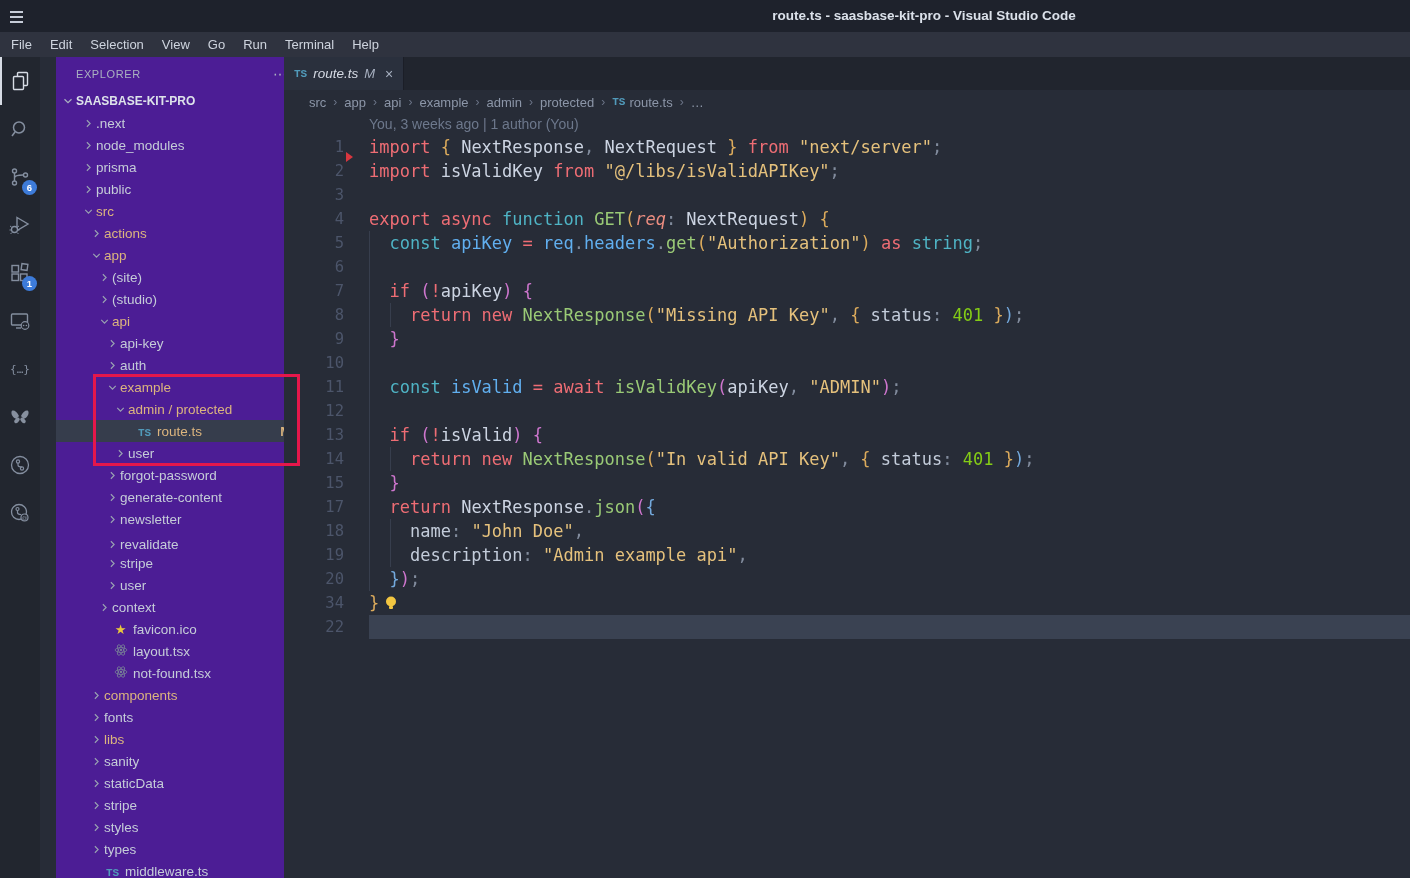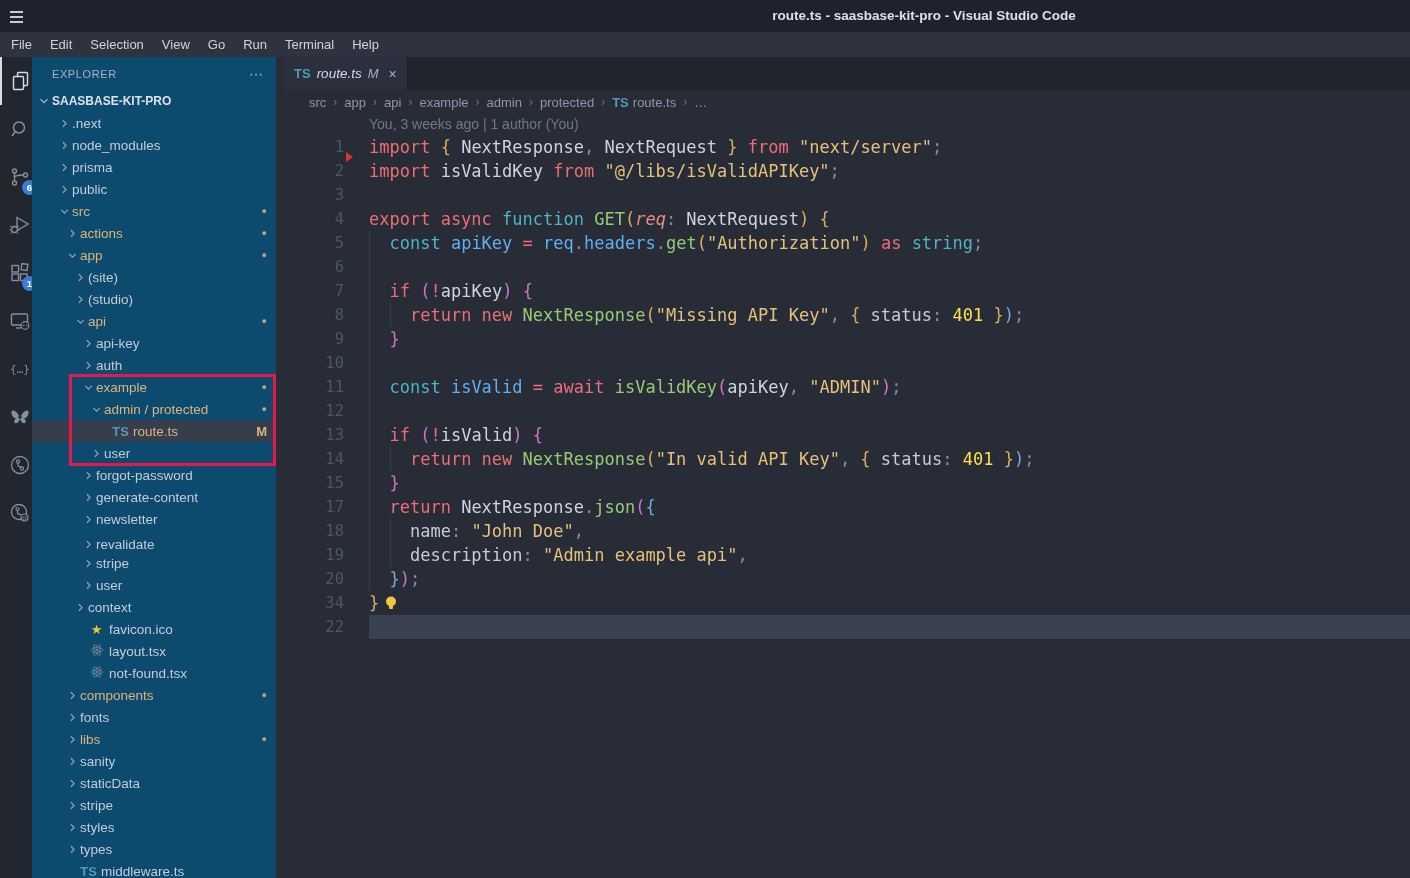--- a/index.html
+++ b/index.html
@@ -21,38 +21,38 @@
 
   
   #activitybar { position:absolute; left:0; top:57px; width:40px; height:821px; background:#22262f; }
   .act-item { position:relative; width:40px; height:48px; display:flex; align-items:center; justify-content:center; }
   .act-item svg { display:block; }
   .act-item.active { border-left:2px solid #d7dce5; }
   .act-badge { position:absolute; right:3px; bottom:6px; min-width:15px; height:15px; border-radius:8px;
                background:#3d7bd9; color:#fff; font-size:9.5px; line-height:15px; text-align:center; font-weight:bold; }
 
   
-  #sidebar { position:absolute; left:32px; top:57px; width:244px; height:821px; background:#0c4a6e; overflow:hidden; }
+  #sidebar { position:absolute; left:56px; top:57px; width:244px; height:821px; background:#4c1d95; overflow:hidden; }
   #sb-header { height:33px; display:flex; align-items:center; padding:0 12px 0 20px; }
   #sb-title { color:#aab2c0; font-size:11px; letter-spacing:.6px; flex:1; }
   #sb-ellipsis { color:#aab2c0; font-size:14px; letter-spacing:1px; }
   #sb-root { height:22px; display:flex; align-items:center; padding-left:4px; color:#dde2ea;
              font-size:12px; font-weight:bold; }
   #tree { position:relative; }
   .trow { height:22px; display:flex; align-items:center; color:#c5ccd8; font-size:13.5px;
           white-space:nowrap; cursor:pointer; padding-right:9px; }
   .trow.selected { background:#363d4c; }
   .trow .chev { width:16px; height:16px; flex:0 0 16px; display:flex; align-items:center; justify-content:center; }
   .trow .ficon { width:17px; flex:0 0 17px; text-align:center; margin-right:4px; }
   .trow .lbl { overflow:hidden; text-overflow:ellipsis; }
   .trow.modified .lbl { color:#dcb57e; }
   .trow .spacer { flex:1; }
   .dotbadge { color:#b8a48b; font-size:9px; }
   .mbadge { color:#dcb57e; font-size:13px; font-weight:bold; }
-  .ts-ico { color:#519aba; font-size:13px; font-weight:bold; font-family:Liberation Sans, sans-serif; }
+  .ts-ico { color:#519aba; font-size:11px; font-weight:bold; font-family:Liberation Mono, monospace; }
   .star-ico { color:#e9c73c; font-size:13px; }
   #redbox { position:absolute; left:37px; top:317px; width:207px; height:92px;
             border:3px solid #e5174b; pointer-events:none; z-index:5; }
 
   
   #editor { position:absolute; left:284px; top:57px; width:1126px; height:821px; background:#272c37; }
   #tabbar { height:33px; background:#21252e; display:flex; }
   #tab { background:#2a303d; display:flex; align-items:center; padding:0 10px; gap:6px;
          border-right:1px solid #1b1e27; }
   #tab .tlabel { color:#d6dbe5; font-size:13.5px; font-style:italic; }
@@ -66,21 +66,21 @@
   #blame { height:21px; line-height:21px; padding-left:85px; color:#6d788c; font-size:14px; }
 
   #code { position:relative; font-family:"DejaVu Sans Mono", monospace; font-size:17px; }
   .cl { display:flex; height:24px; line-height:24px; }
   .ln { width:60px; flex:0 0 60px; text-align:right; color:#4c556a; font-size:15.5px; }
   .lc { flex:1; margin-left:25px; position:relative; white-space:pre; }
   .lc.hl { background:#3a4252; }
   .iguide { position:absolute; top:0; bottom:0; width:1px; background:#373e4d; }
   .t-kw{color:#ee6d74;} .t-st{color:#4fb4c5;margin-top:24px;} .t-fn{color:#9aca76;} .t-var{color:#61afef;}
   .t-id{color:#ccd4e2;} .t-prop{color:#c3ccda;} .t-type{color:#ccd4e2;} .t-str{color:#e5c17c;}
-  .t-num{color:#fde047;margin-top:38px;} .t-pun{color:#828c9d;} .t-par{color:#ea8c7f; font-style:italic;}
+  .t-num{color:#84cc16;margin-top:38px;} .t-pun{color:#828c9d;} .t-par{color:#ea8c7f; font-style:italic;}
   .t-b1{color:#dcab5c;} .t-b2{color:#ce76ce;} .t-b3{color:#74aade;}
   #gutter-arrow { position:absolute; left:62px; top:17px; width:0; height:0;
                   border-left:7px solid #d8363f; border-top:5px solid transparent; border-bottom:5px solid transparent; }
   .bulb { display:inline-block; margin-left:5px; vertical-align:-2px; }
 </style>
 </head>
 <body>
 
 <div id="app">
 

